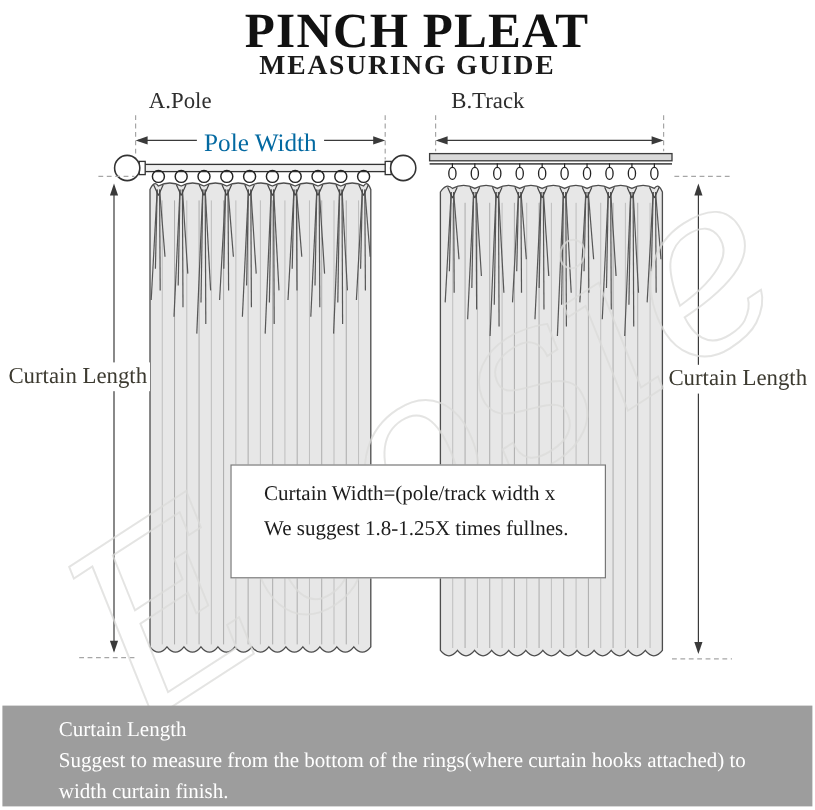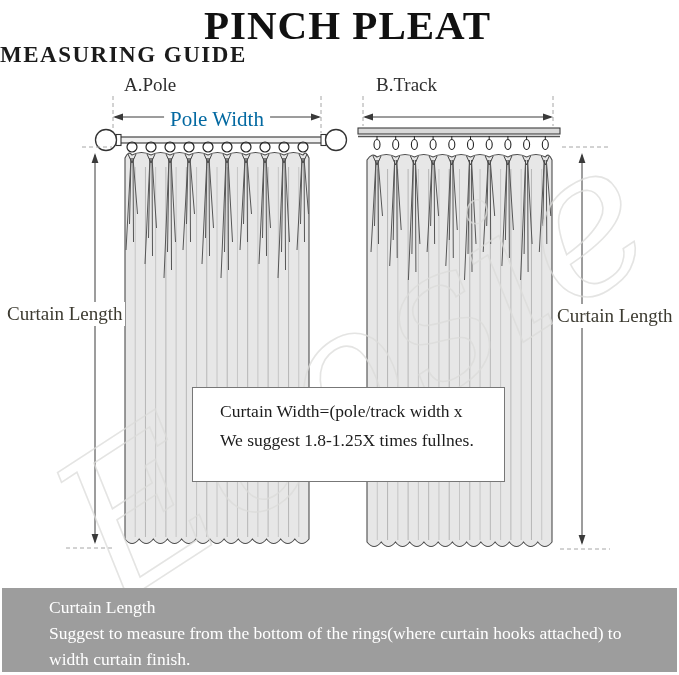--- a/index.html
+++ b/index.html
@@ -1,21 +1,21 @@
 <!DOCTYPE html>
 <html><head>
 <meta charset="utf-8">
 <style>
   html,body{margin:0;padding:0;background:#fff;}
   #stage{position:relative;width:679px;height:675px;background:#fff;overflow:hidden;
          font-family:"Liberation Serif", serif;}
   .abs{position:absolute;}
   #title{left:0;right:0;top:1px;text-align:center;font-size:41px;font-weight:bold;
          letter-spacing:1px;color:#111;padding-left:16px;}
-  #subtitle{left:0;right:0;top:42px;text-align:left;font-size:23px;font-weight:bold;
+  #subtitle{left:0;right:0;top:42px;text-align:center;font-size:23px;font-weight:bold;
             letter-spacing:1.5px;color:#1b1b1b;}
   .diagram-label{font-size:19px;color:#2e2e2e;}
   #a-pole-label{left:124px;top:74px;}
   #b-track-label{left:376px;top:74px;}
   .width-label{top:107px;font-size:21px;color:#0369a1;background:#fff;padding:0 6px;z-index:3;}
   #pole-width-label{left:217px;transform:translateX(-50%);}
   #track-width-label{left:458px;transform:translateX(-50%);}
   .length-label{font-size:19px;color:#3c3a30;background:#fff;padding:1px 2px;z-index:3;}
   #curtain-length-left{left:5px;top:302px;}
   #curtain-length-right{left:555px;top:304px;}

